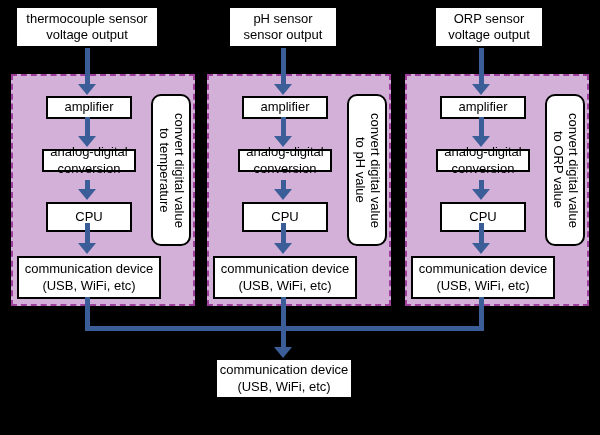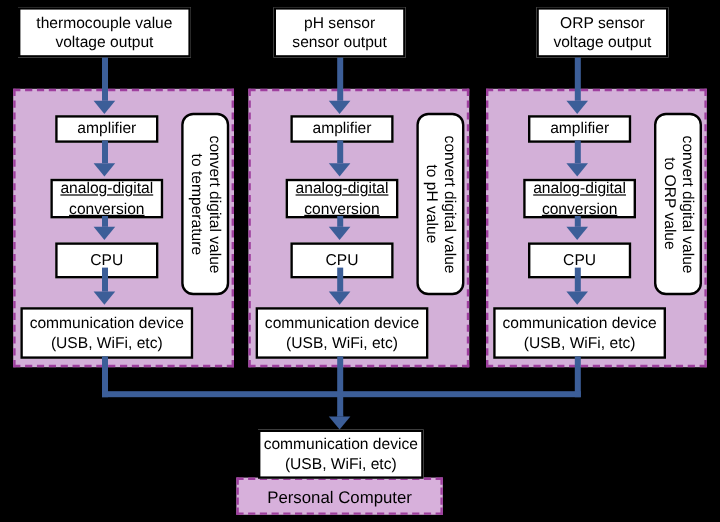--- a/index.html
+++ b/index.html
@@ -96,28 +96,28 @@
   .hline {
     position: absolute;
     height: 5px;
     background: var(--arrow, #3c5e98);
     z-index: 4;
   }
   
   .src { top: 6px; height: 42px; }
   #src-0 { left: 15px;  width: 144px; }
   #src-1 { left: 228px; width: 110px; }
-  #src-2 { left: 447px; width: 110px; }
+  #src-2 { left: 434px; width: 110px; }
 
   #panel-0 { left: 11px; }
   #panel-1 { left: 207px; }
   #panel-2 { left: 405px; }
 
   .amp  { left: 33px; top: 20px;  width: 86px;  height: 23px; }
-  .adc  { left: 29px; top: 73px;  width: 94px;  height: 33px; text-decoration: underline; }
+  .adc  { left: 29px; top: 73px;  width: 94px;  height: 23px; }
   .cpu  { left: 33px; top: 126px; width: 86px;  height: 30px; }
   .comm { left: 4px;  top: 180px; width: 144px; height: 43px; }
 
   .ar-in  { top: 48px;  height: 47px; }
   .ar-m1  { top: 117px; height: 30px; }
   .ar-m2  { top: 180px; height: 20px; }
   .ar-m3  { top: 223px; height: 31px; }
   .ch0 { left: 78px; }
   .ch1 { left: 274px; }
   .ch2 { left: 472px; }
@@ -143,21 +143,21 @@
     justify-content: center;
     font-size: 14px;
     z-index: 5;
   }
 </style>
 </head>
 <body>
 
 <div id="stage">
 
-  <div id="src-0" class="white-box src">thermocouple value
+  <div id="src-0" class="white-box src">thermocouple sensor
 voltage output</div>
   <div id="src-1" class="white-box src">pH sensor
 sensor output</div>
   <div id="src-2" class="white-box src">ORP sensor
 voltage output</div>
 
   <div id="panel-0" class="panel">
     <div class="white-box amp">amplifier</div>
     <div class="white-box adc">analog-digital
 conversion</div>
@@ -212,15 +212,14 @@
   <div class="varrow ch2 ar-m3"></div>
 
   <div id="tail-0" class="vline"></div>
   <div id="tail-1" class="vline"></div>
   <div id="tail-2" class="vline"></div>
   <div id="bus" class="hline"></div>
   <div id="ar-final" class="varrow"></div>
 
   <div id="rx-comm" class="white-box">communication device
 (USB, WiFi, etc)</div>
-  <div id="pc-box">Personal Computer</div>
 
 </div>
 
 </body></html>

